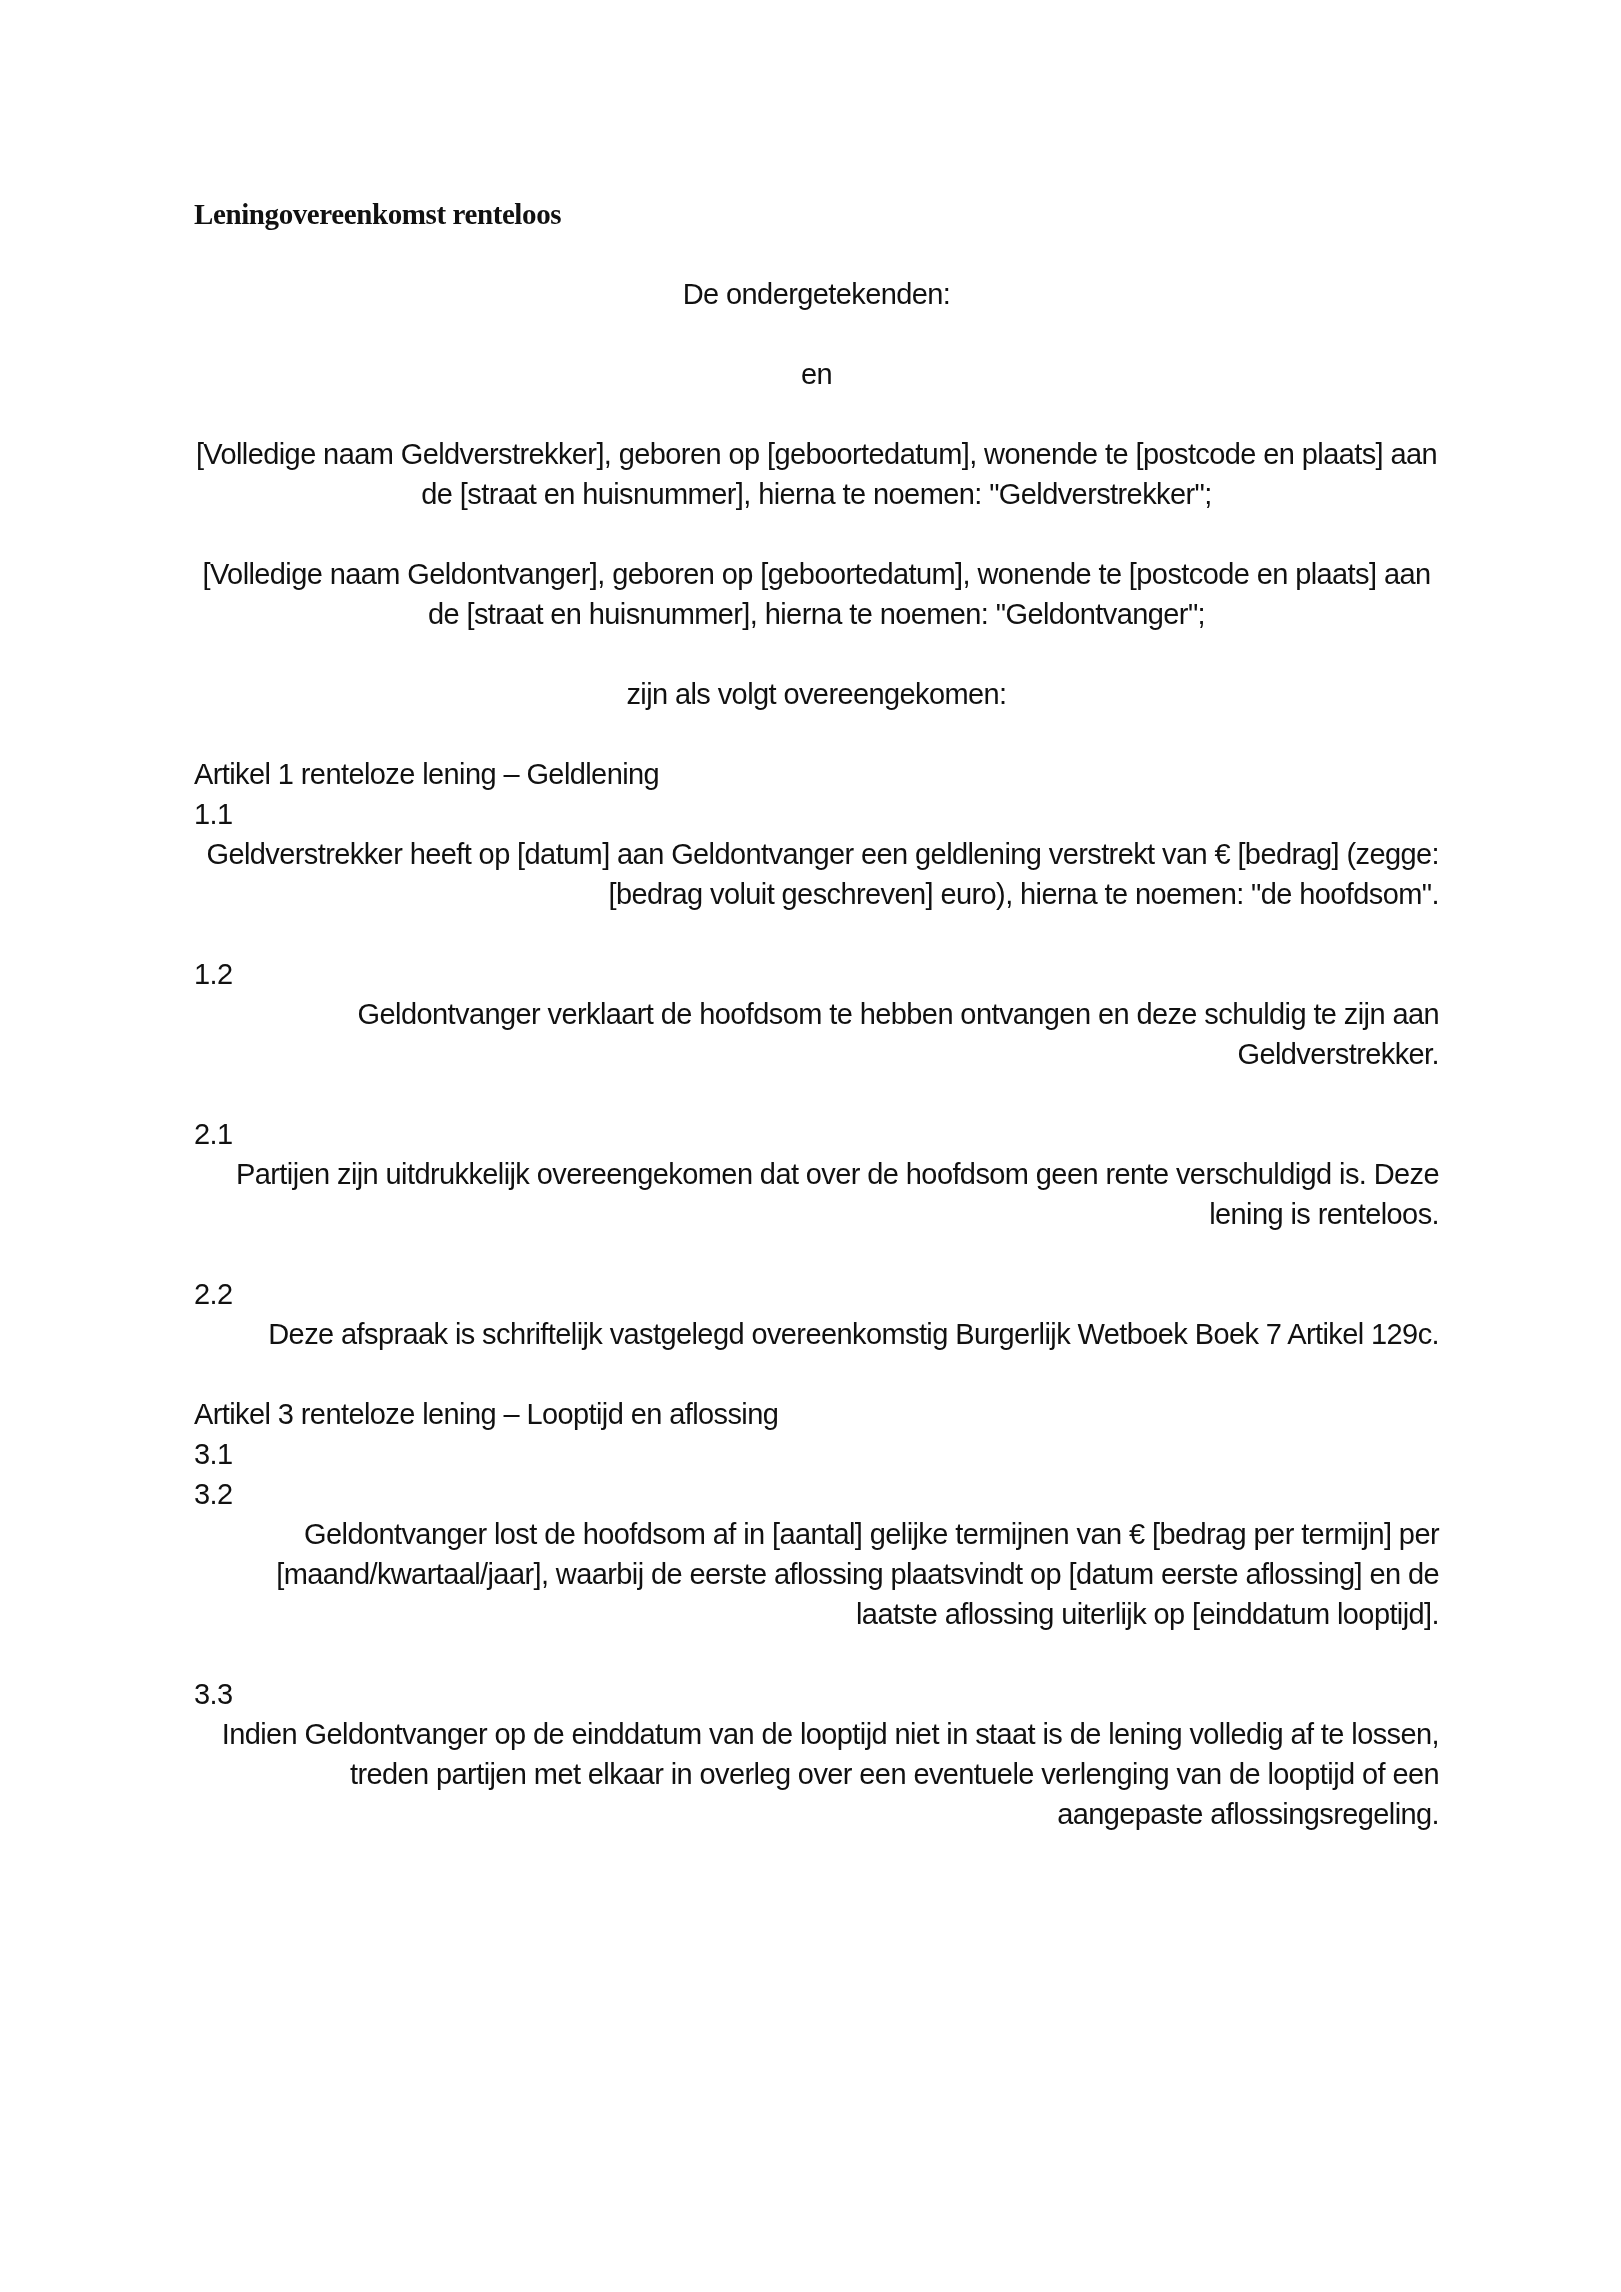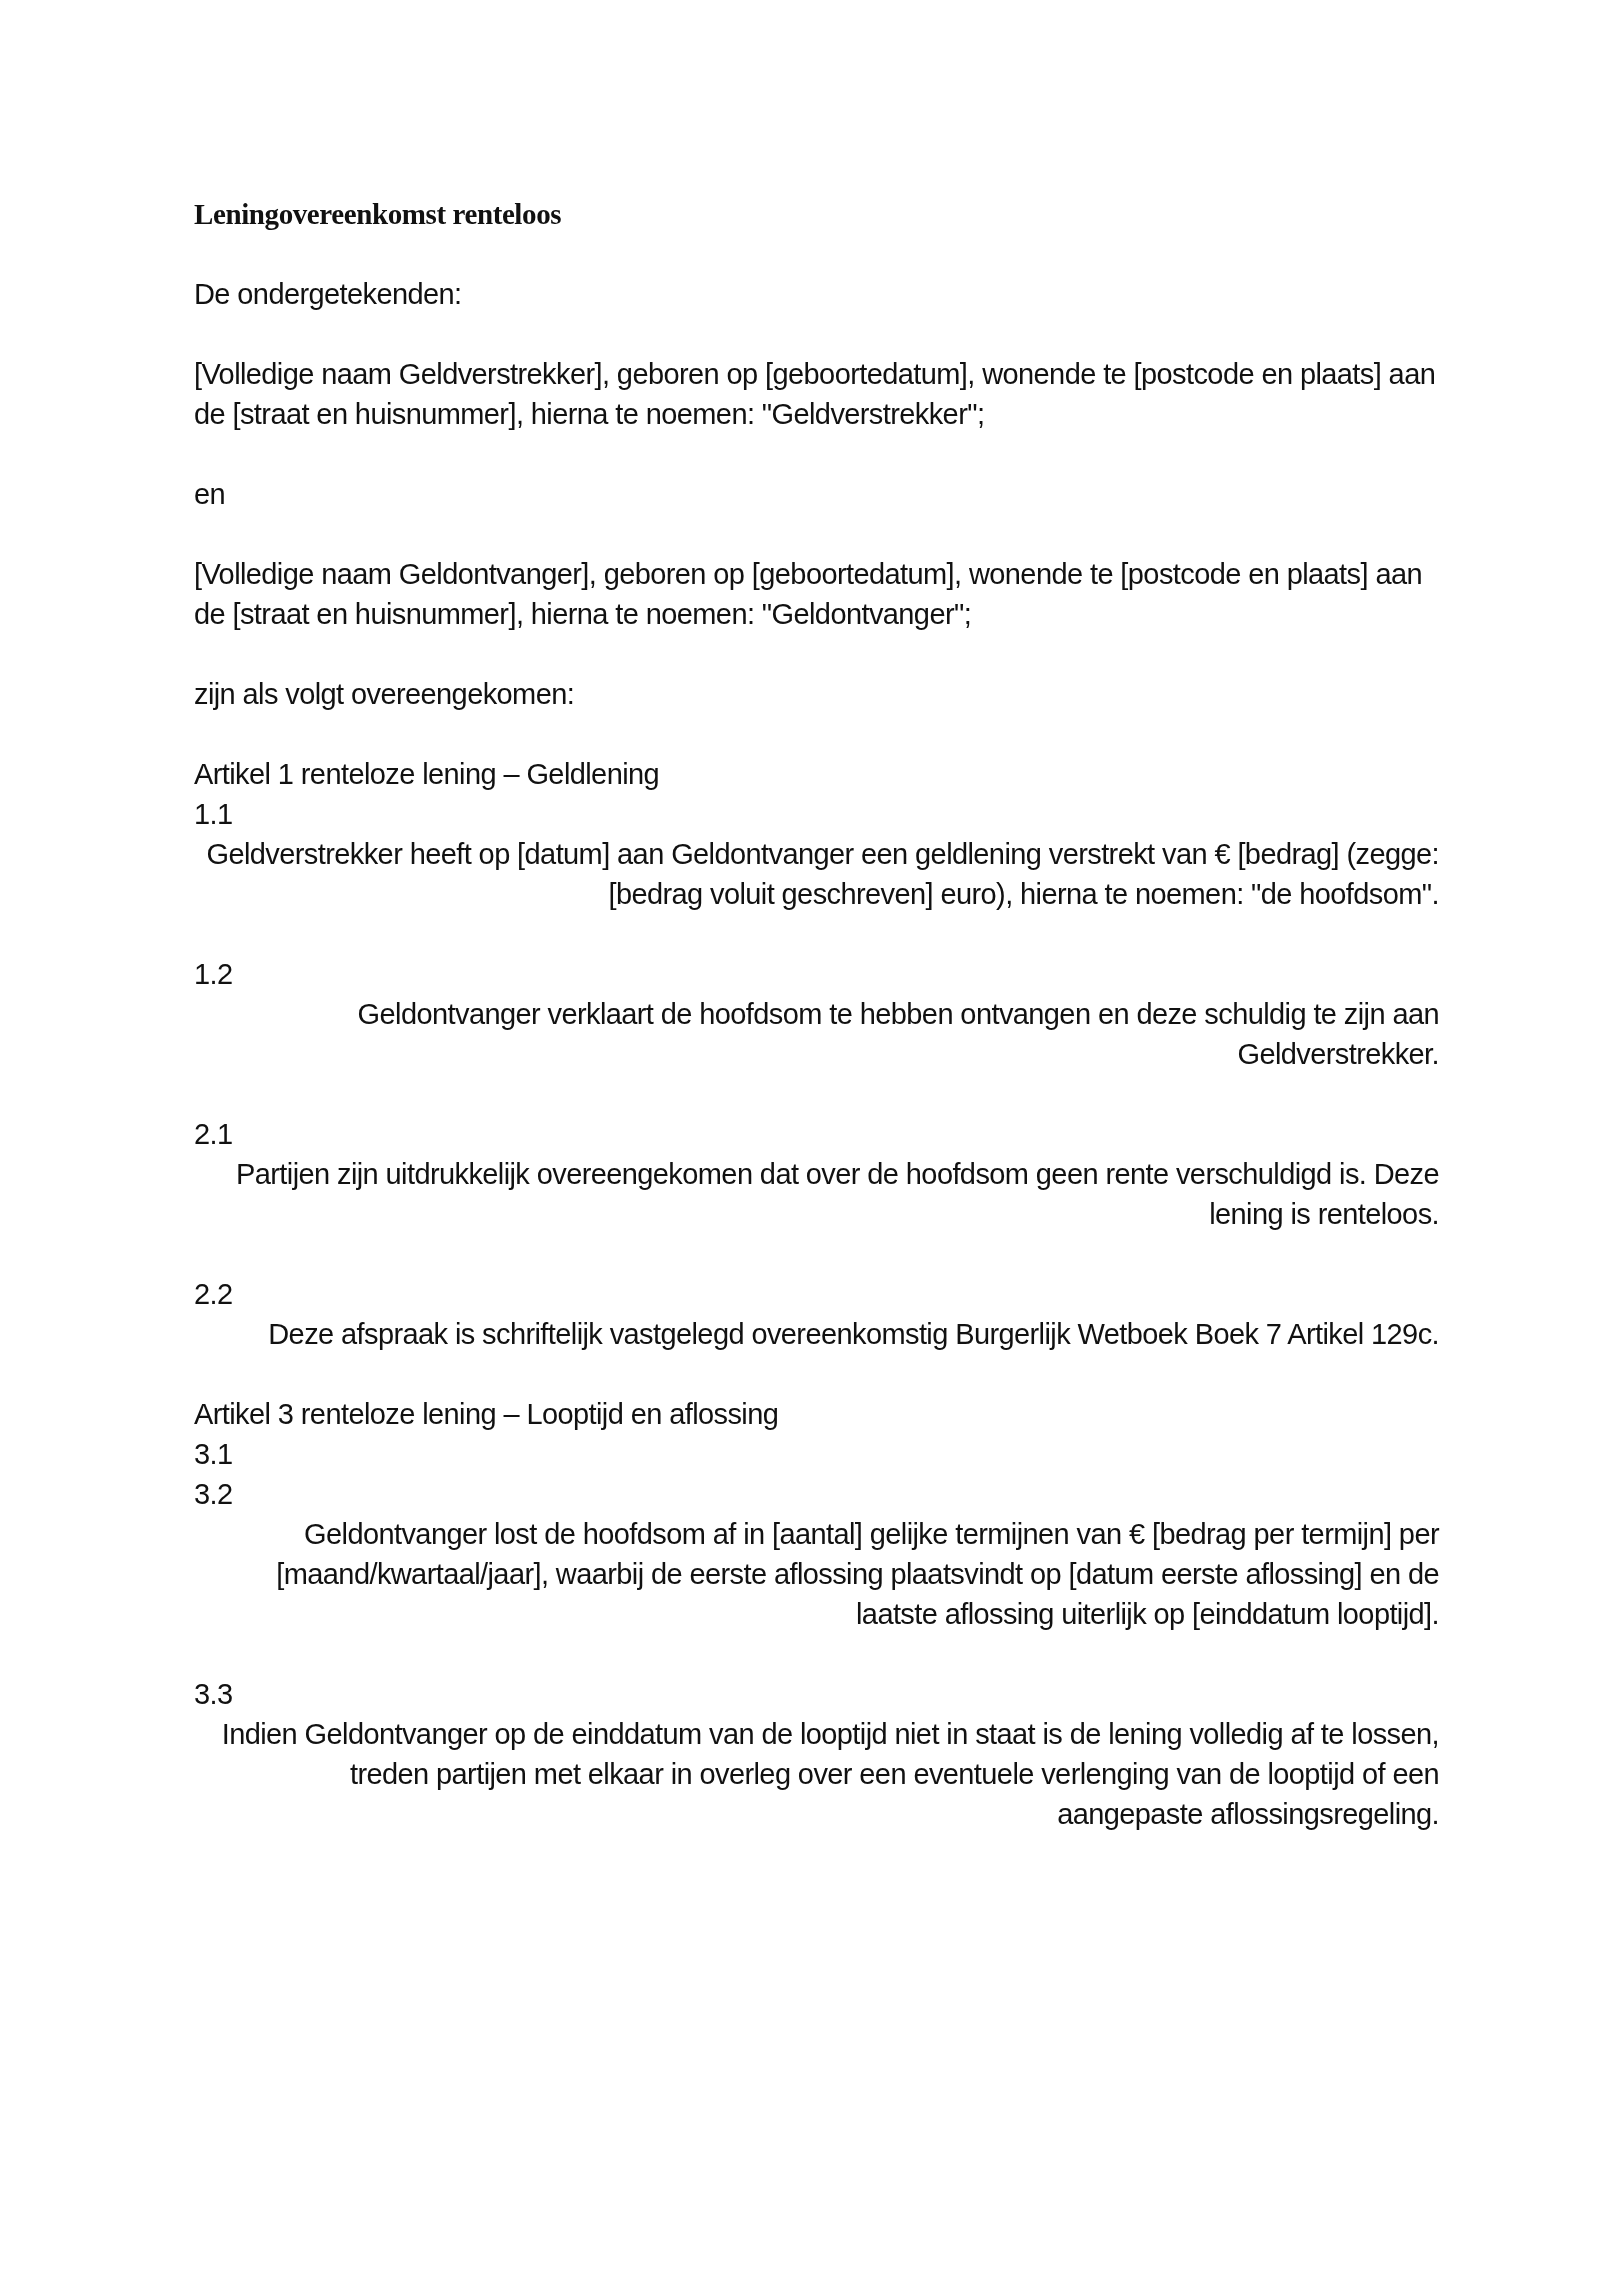--- a/index.html
+++ b/index.html
@@ -30,20 +30,21 @@
     .title {
       font-weight: bold;
       font-size: 29px;
       line-height: 40px;
       letter-spacing: -0.4px;
       margin: 0 0 40px 0;
       font-family: Liberation Serif, serif;
     }
     .para {
       margin: 0 0 40px 0;
+      text-align: center;
     }
     .article-heading {
       margin: 0;
     }
     .clause-num {
       margin: 0;
     }
     .clause-text {
       margin: 0 0 40px 8px;
       text-align: right;
@@ -51,23 +52,23 @@
   </style>
 </head>
 <body>
 
 <div class="page">
 
   <p class="line-block title">Leningovereenkomst renteloos</p>
 
   <p class="line-block para">De ondergetekenden:</p>
 
+  <p class="line-block para">en</p>
+
   <p class="line-block para">[Volledige naam Geldverstrekker], geboren op [geboortedatum], wonende te [postcode en plaats] aan de [straat en huisnummer], hierna te noemen: "Geldverstrekker";</p>
-
-  <p class="line-block para">en</p>
 
   <p class="line-block para">[Volledige naam Geldontvanger], geboren op [geboortedatum], wonende te [postcode en plaats] aan de [straat en huisnummer], hierna te noemen: "Geldontvanger";</p>
 
   <p class="line-block para">zijn als volgt overeengekomen:</p>
 
   <section>
     <p class="line-block article-heading">Artikel 1 renteloze lening – Geldlening</p>
     <p class="line-block clause-num">1.1</p>
     <p class="line-block clause-text">Geldverstrekker heeft op [datum] aan Geldontvanger een geldlening verstrekt van € [bedrag] (zegge: [bedrag voluit geschreven] euro), hierna te noemen: "de hoofdsom".</p>
     <p class="line-block clause-num">1.2</p>

